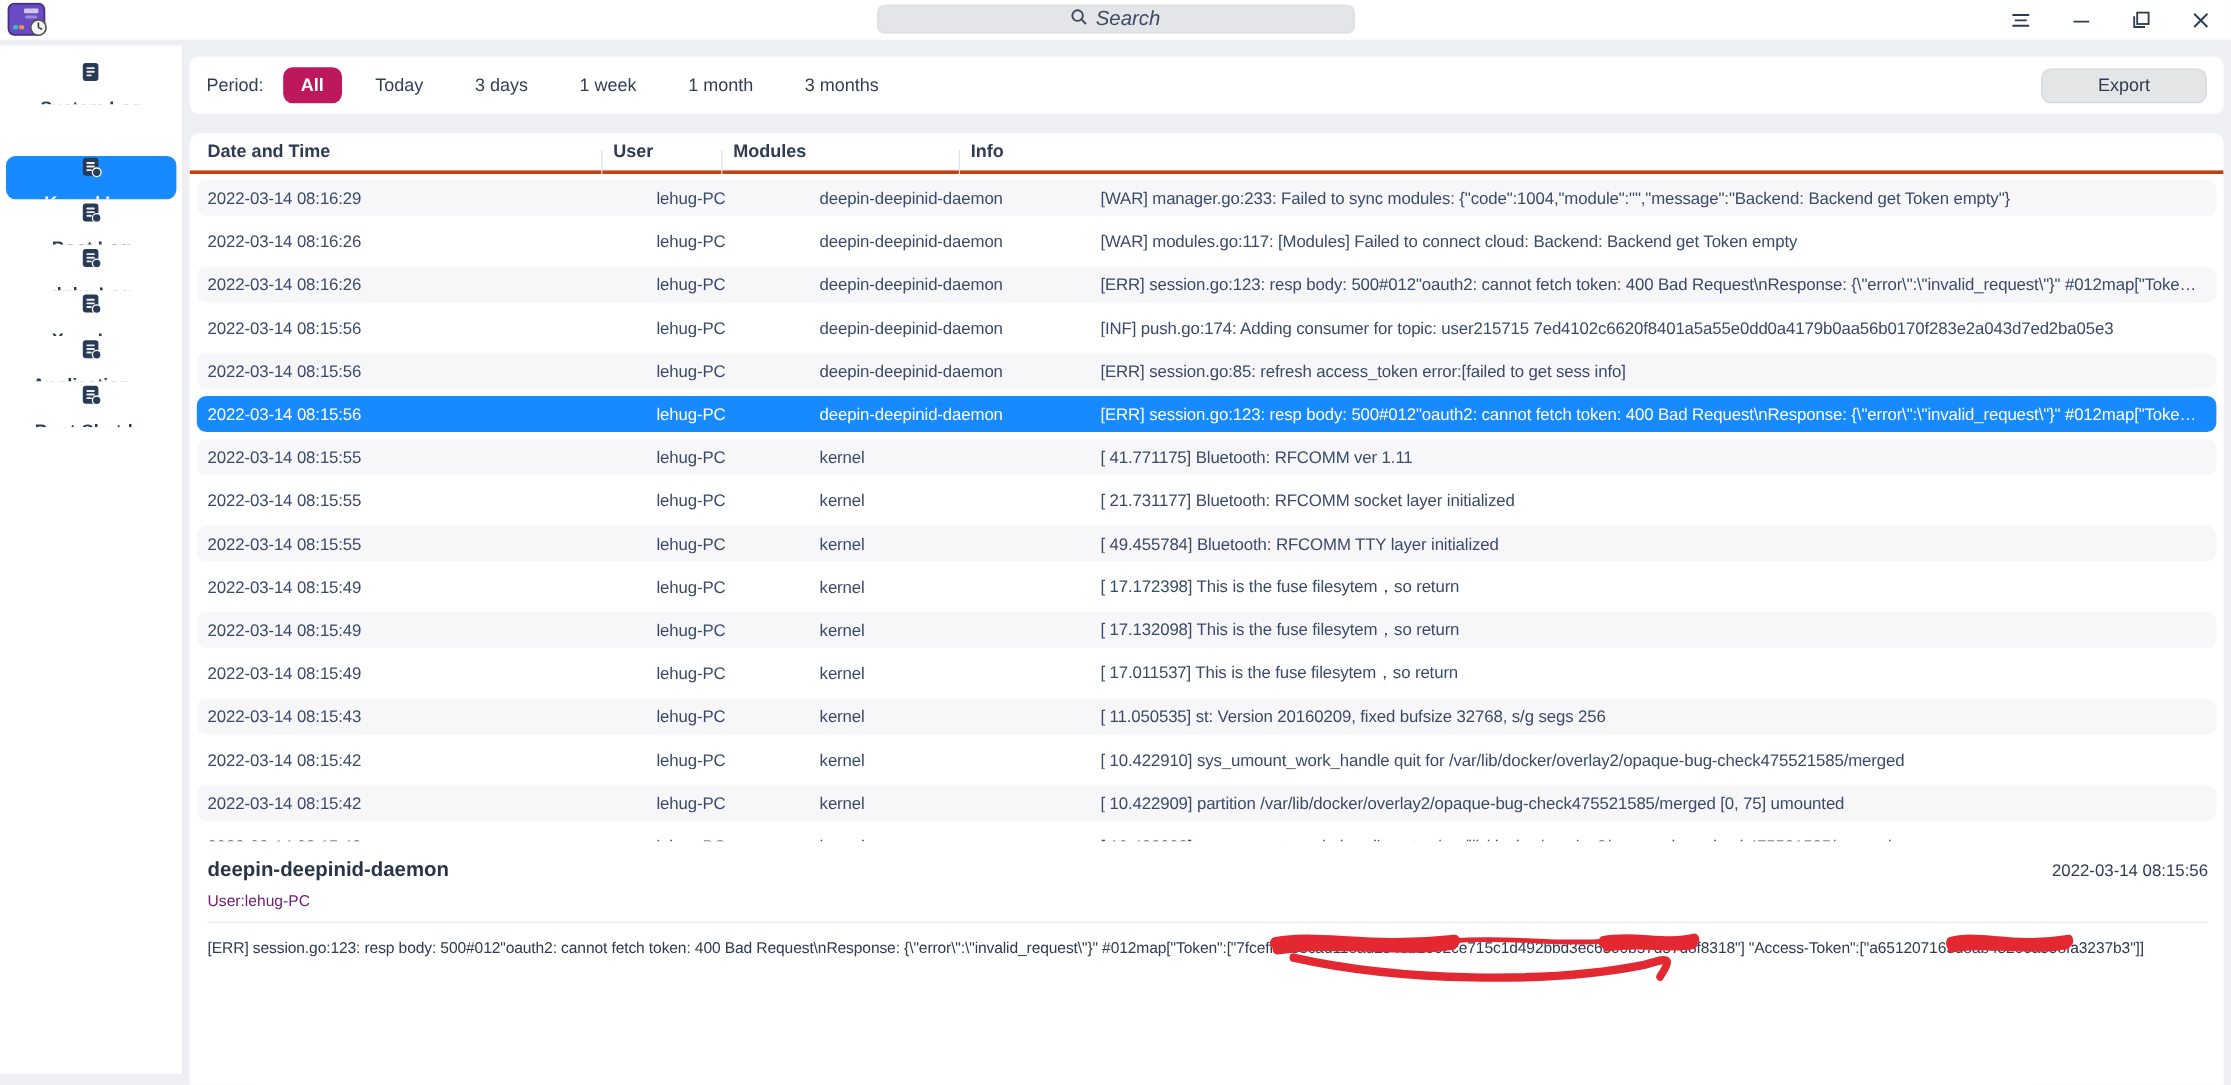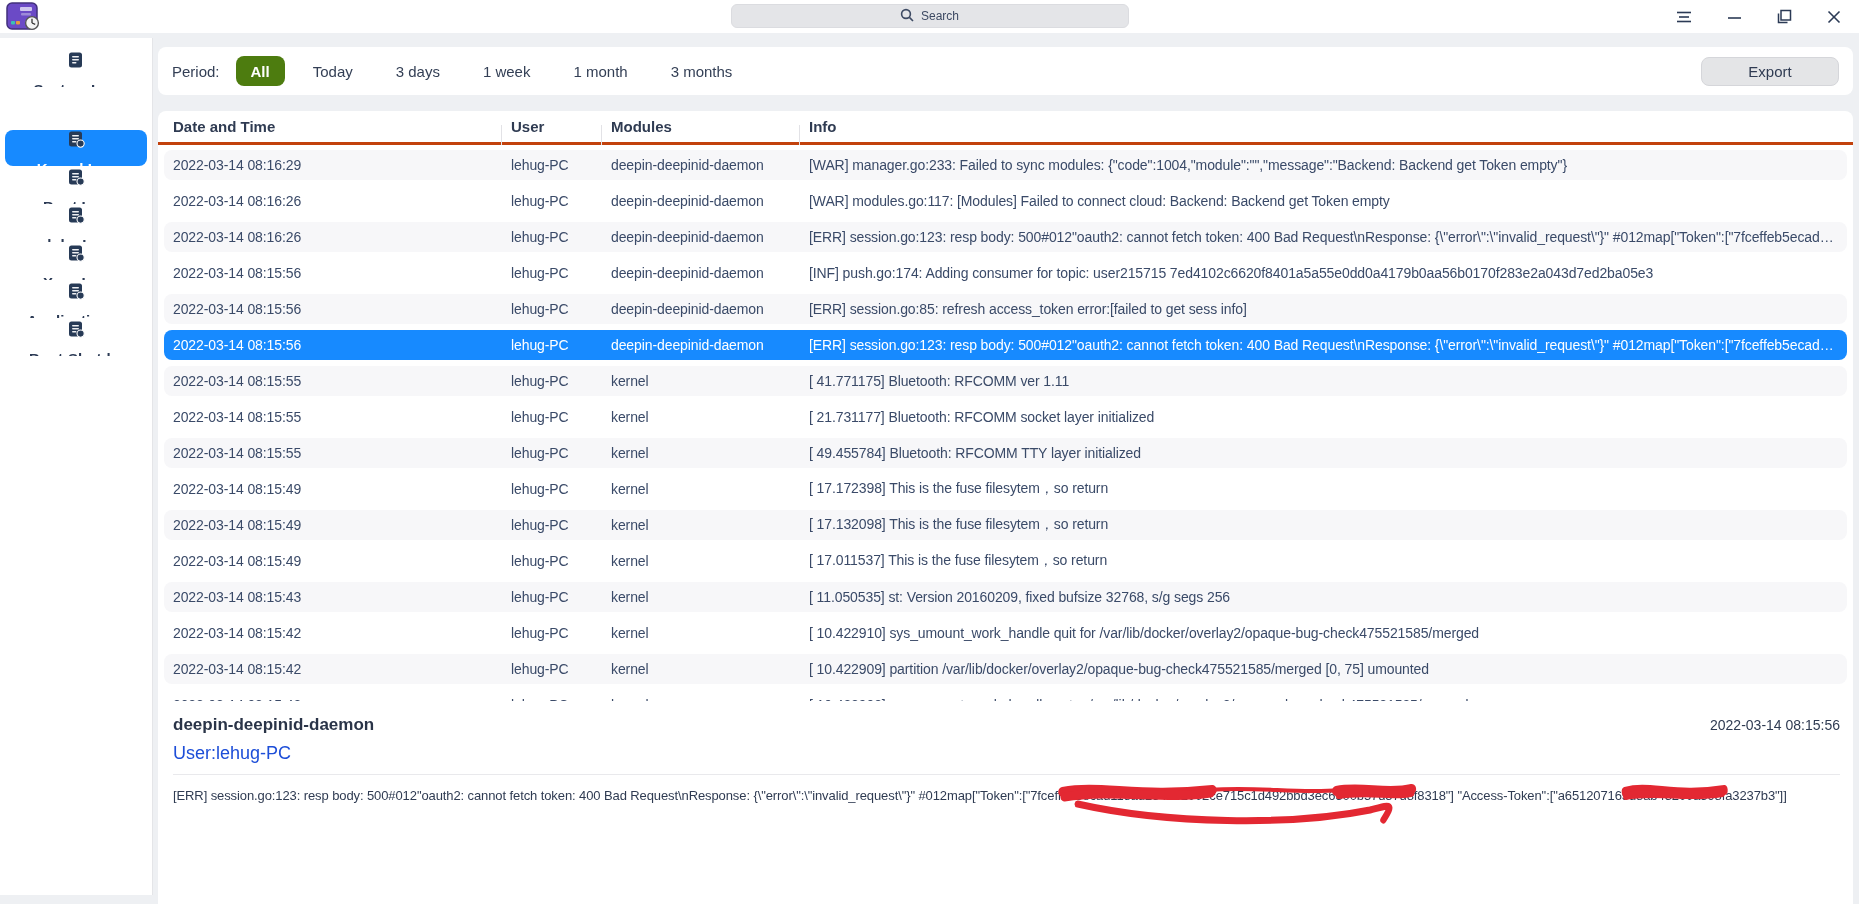--- a/index.html
+++ b/index.html
@@ -5,70 +5,70 @@
   * { margin:0; padding:0; box-sizing:border-box; }
   html,body { width:1859px; height:904px; overflow:hidden;
     font-family:"Liberation Sans","DejaVu Sans",sans-serif; background:#eef0f3; }
 
   
   .titlebar { position:absolute; left:0; top:0; width:1859px; height:33px; background:#ffffff; z-index:5; }
   .logo { position:absolute; left:6px; top:2px; }
   .searchbox { position:absolute; left:50%; top:4px; transform:translateX(-50%);
     width:398px; height:24px; background:#e4e5e8; border:1px solid #dbdce0; border-radius:6px;
     display:flex; align-items:center; justify-content:center; gap:7px;
-    color:#3d4a63; font-size:12px; cursor:text; }
+    color:#3d4a63; font-size:17px; cursor:text;font-style:italic; }
   .win-controls { position:absolute; right:0; top:0; height:33px; display:flex; align-items:center; }
   .wc-btn { width:50px; height:33px; display:flex; align-items:center; justify-content:center; cursor:pointer; }
   .wc-btn svg { stroke:#2b3a55; }
 
   
   .sidebar { position:absolute; left:0; top:38px; bottom:9px; width:153px; background:#ffffff;
     border-right:1px solid #e4e5e8; padding-top:11px; }
   .side-item { height:36px; margin:2px 5px; border-radius:8px; display:flex; align-items:center;
     gap:9px; padding:0 9px; font-size:15px; font-weight:600; color:#2c3b55; cursor:pointer;
     white-space:nowrap; overflow:hidden;flex-direction:column; }
   .side-item.sel { background:#178aff; color:#ffffff;margin-top:43px; }
   .side-item .lbl { overflow:hidden; text-overflow:ellipsis; }
 
   
   .main { position:absolute; left:158px; top:33px; width:1695px; bottom:0; }
   .panel-period { margin-top:14px; height:48px; background:#ffffff; border-radius:8px;
     display:flex; align-items:center; padding:0 14px; }
   .period-label { font-size:15px; color:#333f55; margin-right:16px; }
   .pill { height:30px; padding:0 15px; margin-right:13px; border-radius:8px; display:flex;
     align-items:center; font-size:15px; color:#333f55; cursor:pointer; }
-  .pill.sel { background:#4d7c0f; color:#ffffff; font-weight:600; }
+  .pill.sel { background:#be185d; color:#ffffff; font-weight:600; }
   .export-btn { margin-left:auto; width:138px; height:29px; background:#e4e5e7;
     border:1px solid #d5d6da; border-radius:8px; display:flex; align-items:center; justify-content:center;
     font-size:15px; color:#2f3b52; cursor:pointer; }
 
   .panel-table { margin-top:16px; background:#ffffff; border-radius:8px 8px 0 0;
     height:793px; position:relative; overflow:hidden; }
   .thead { height:34px; display:grid; grid-template-columns:343px 100px 198px 1fr;
     align-items:center; border-bottom:3px solid #c2410c; font-size:15px; font-weight:700; color:#2f3b52; }
   .hcell { padding-left:10px; position:relative; }
   .hcell:first-child { padding-left:15px; }
   .hcell + .hcell::before { content:""; position:absolute; left:0; top:7px; width:1px; height:20px; background:#e2e2e6; }
 
   .rows { padding:5px 6px 0 6px; height:556px; overflow:hidden; }
   .trow { height:30px; margin-bottom:6px; border-radius:8px; display:grid;
     grid-template-columns:337px 100px 198px 1fr; align-items:center;
-    font-size:14px; color:#3a4a68; letter-spacing:-0.1px; cursor:default; }
+    font-size:14px; color:#3a4a68; letter-spacing:-0.1px; cursor:default;gap:36px; }
   .trow > span { padding-left:10px; white-space:nowrap; overflow:hidden; }
   .trow > span:first-child { padding-left:9px; }
   .trow .c-info { text-overflow:ellipsis; padding-right:10px; }
   .trow.odd { background:#f7f7f9; }
   .trow.sel { background:#178aff; color:#ffffff; }
 
   
   .detail { padding:14px 13px 0 15px; }
   .d-top { display:flex; align-items:baseline; }
   .d-title { font-size:17px; font-weight:700; color:#2a3448; }
   .d-time { margin-left:auto; font-size:14px; color:#2f3b52; }
-  .d-user { margin-top:8px; font-size:18px; color:#1d4ed8; }
+  .d-user { margin-top:8px; font-size:13px; color:#701a75; }
   .d-divider { margin-top:10px; border-top:1px solid #e9e9ec; }
   .d-msg { margin-top:13px; font-size:13px; color:#2f3b52; white-space:nowrap; letter-spacing:-0.1px; }
   .redact { position:relative; display:inline-block; }
   .redact svg { position:absolute; pointer-events:none; overflow:visible; }
   .scrib { stroke:#e32832; fill:none; stroke-linecap:round; }
 </style>
 </head>
 <body>
 
 <div class="titlebar">

